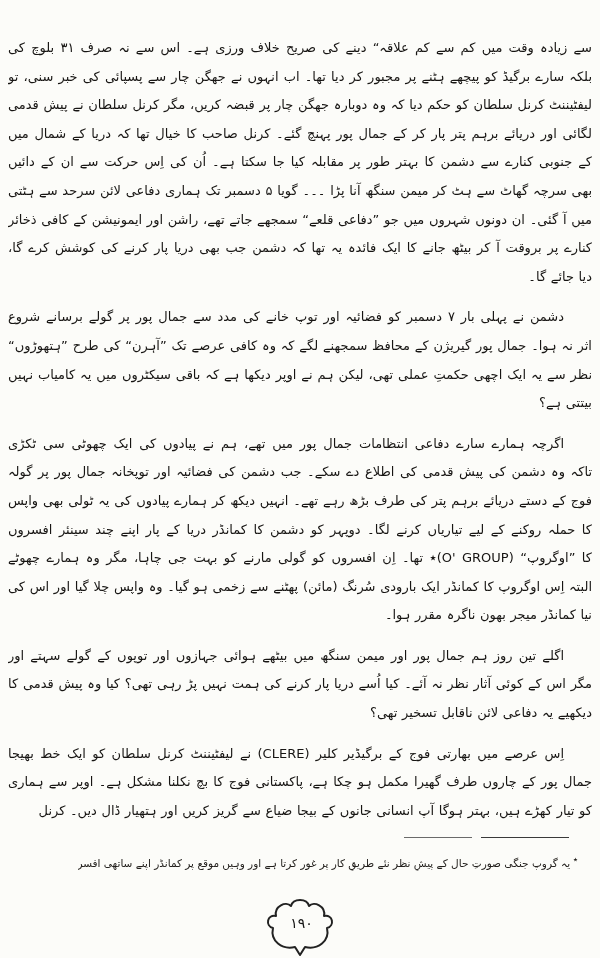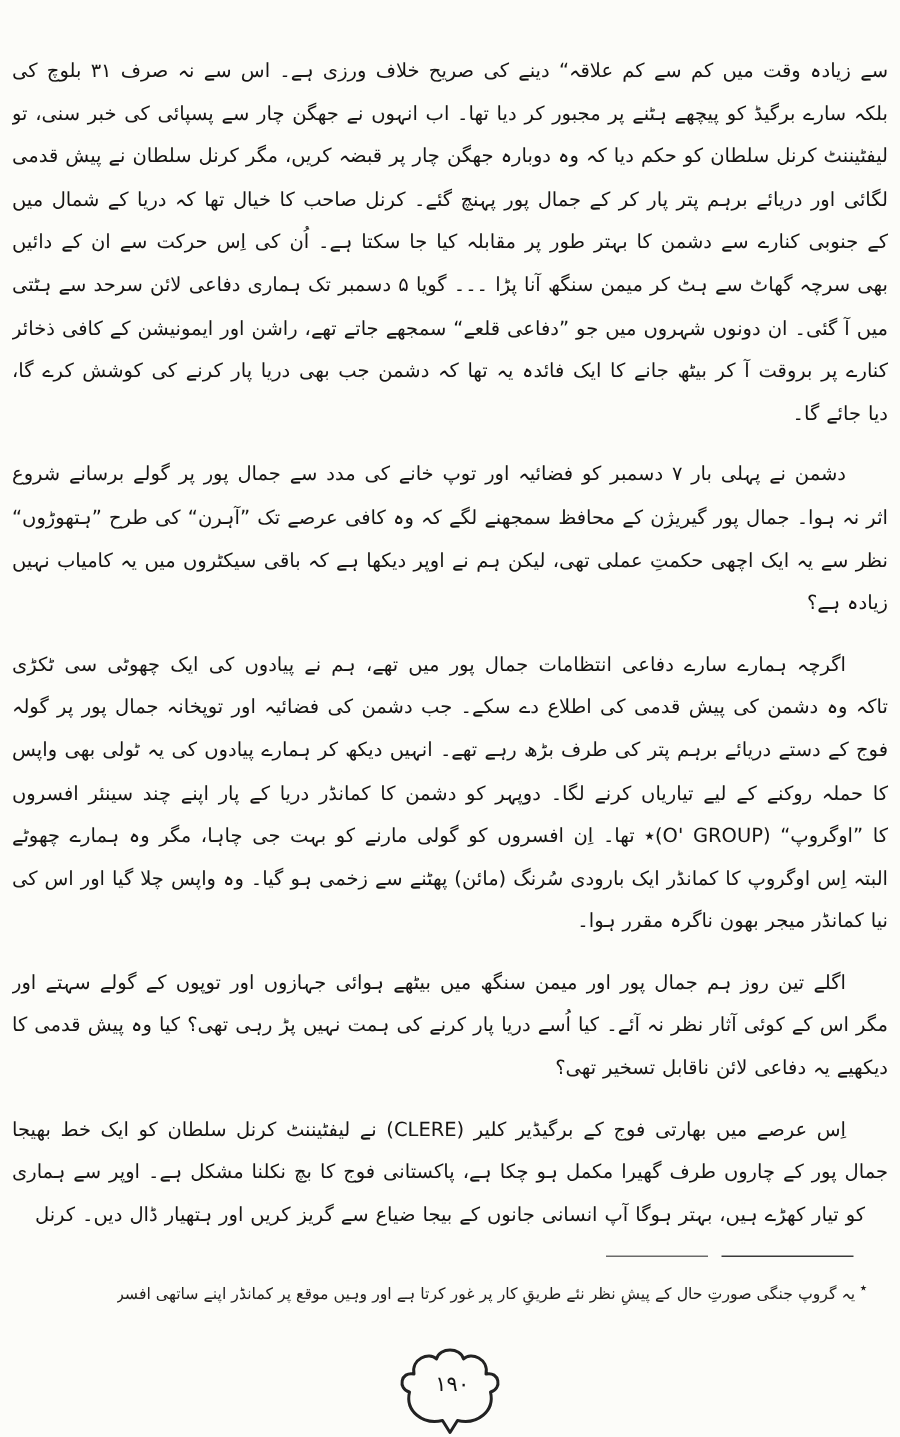--- a/index.html
+++ b/index.html
@@ -19,21 +19,21 @@
   .line{
     font-size:13px;
     height:28.6px;
     line-height:28.6px;
     overflow:hidden;
     text-align:justify;
     text-align-last:justify;
     word-spacing:0.5px;
     white-space:normal;
   }
-  .line.last{text-align:center;text-align-last:right;}
+  .line.last{text-align:right;text-align-last:right;}
   .para.indent .line:first-child{padding-right:28px;}
   .footnote-sep{
     margin:8px 23px 0 0;
     display:flex;
     gap:9px;
     justify-content:flex-start;
     direction:rtl;
   }
   .footnote-sep span{display:block;height:0;border-top:1.5px solid #3a3a3a;}
   .footnote-sep .seg-a{width:88px;}
@@ -78,21 +78,21 @@
         <div class="line">کے جنوبی کنارے سے دشمن کا بہتر طور پر مقابلہ کیا جا سکتا ہے۔ اُن کی اِس حرکت سے ان کے دائیں جانب ۳۳ پنجاب کو</div>
         <div class="line">بھی سرچہ گھاٹ سے ہٹ کر میمن سنگھ آنا پڑا ۔۔۔ گویا ۵ دسمبر تک ہماری دفاعی لائن سرحد سے ہٹتی ہٹتی میمن سنگھ اور جمال پور</div>
         <div class="line">میں آ گئی۔ ان دونوں شہروں میں جو ”دفاعی قلعے“ سمجھے جاتے تھے، راشن اور ایمونیشن کے کافی ذخائر موجود تھے۔ دریا کے جنوبی</div>
         <div class="line">کنارے پر بروقت آ کر بیٹھ جانے کا ایک فائدہ یہ تھا کہ دشمن جب بھی دریا پار کرنے کی کوشش کرے گا، اُسے بھون کر رکھ</div>
         <div class="line last">دیا جائے گا۔</div>
       </div>
       <div class="para indent">
         <div class="line">دشمن نے پہلی بار ۷ دسمبر کو فضائیہ اور توپ خانے کی مدد سے جمال پور پر گولے برسانے شروع کیے۔ پہلے دن ان کا زیادہ</div>
         <div class="line">اثر نہ ہوا۔ جمال پور گیریژن کے محافظ سمجھنے لگے کہ وہ کافی عرصے تک ”آہرن“ کی طرح ”ہتھوڑوں“ کی ضربیں سہہ لیں گے۔ دفاعی نقطہٴ</div>
         <div class="line">نظر سے یہ ایک اچھی حکمتِ عملی تھی، لیکن ہم نے اوپر دیکھا ہے کہ باقی سیکٹروں میں یہ کامیاب نہیں ہوئی ۔ دیکھیے یہاں کیا</div>
-        <div class="line last">زیادہ ہے؟</div>
+        <div class="line last">بیتتی ہے؟</div>
       </div>
       <div class="para indent">
         <div class="line">اگرچہ ہمارے سارے دفاعی انتظامات جمال پور میں تھے، ہم نے پیادوں کی ایک چھوٹی سی ٹکڑی دریائے برہم پتر کے پار بٹھا رکھی تھی</div>
         <div class="line">تاکہ وہ دشمن کی پیش قدمی کی اطلاع دے سکے۔ جب دشمن کی فضائیہ اور توپخانہ جمال پور پر گولہ باری کر رہے تھے، تو اُس کی بڑی</div>
         <div class="line">فوج کے دستے دریائے برہم پتر کی طرف بڑھ رہے تھے۔ انہیں دیکھ کر ہمارے پیادوں کی یہ ٹولی بھی واپس آ گئی اور جمال پور دشمن</div>
         <div class="line">کا حملہ روکنے کے لیے تیاریاں کرنے لگا۔ دوپہر کو دشمن کا کمانڈر دریا کے پار اپنے چند سینئر افسروں سمیت نظر آیا ۔۔ غالباً یہ اُس</div>
         <div class="line">کا ”اوگروپ“ (O' GROUP)٭ تھا۔ اِن افسروں کو گولی مارنے کو بہت جی چاہا، مگر وہ ہمارے چھوٹے ہتھیاروں کی مار سے باہر تھے،</div>
         <div class="line">البتہ اِس اوگروپ کا کمانڈر ایک بارودی سُرنگ (مائن) پھٹنے سے زخمی ہو گیا۔ وہ واپس چلا گیا اور اس کی جگہ ۱۰۱ کمیونی کیشن زون کا</div>
         <div class="line last">نیا کمانڈر میجر بھون ناگرہ مقرر ہوا۔</div>
       </div>

